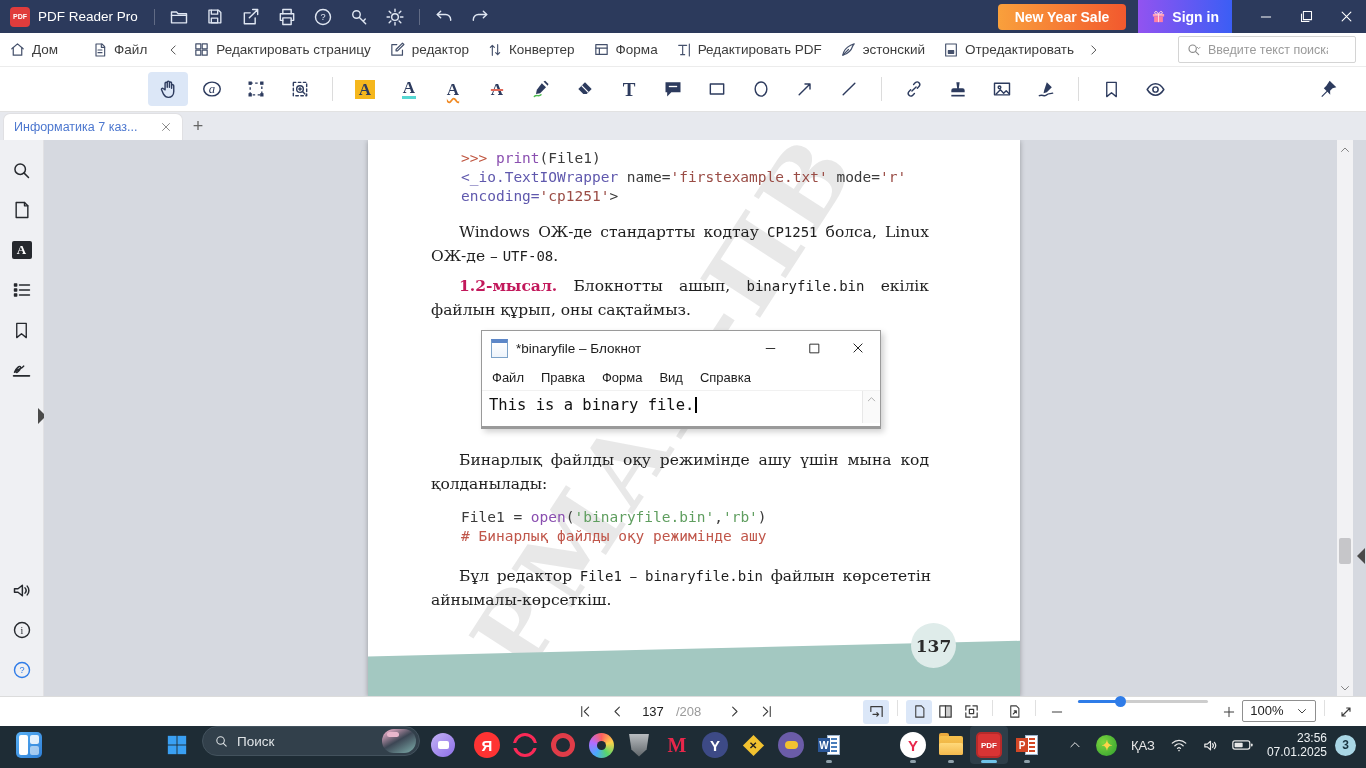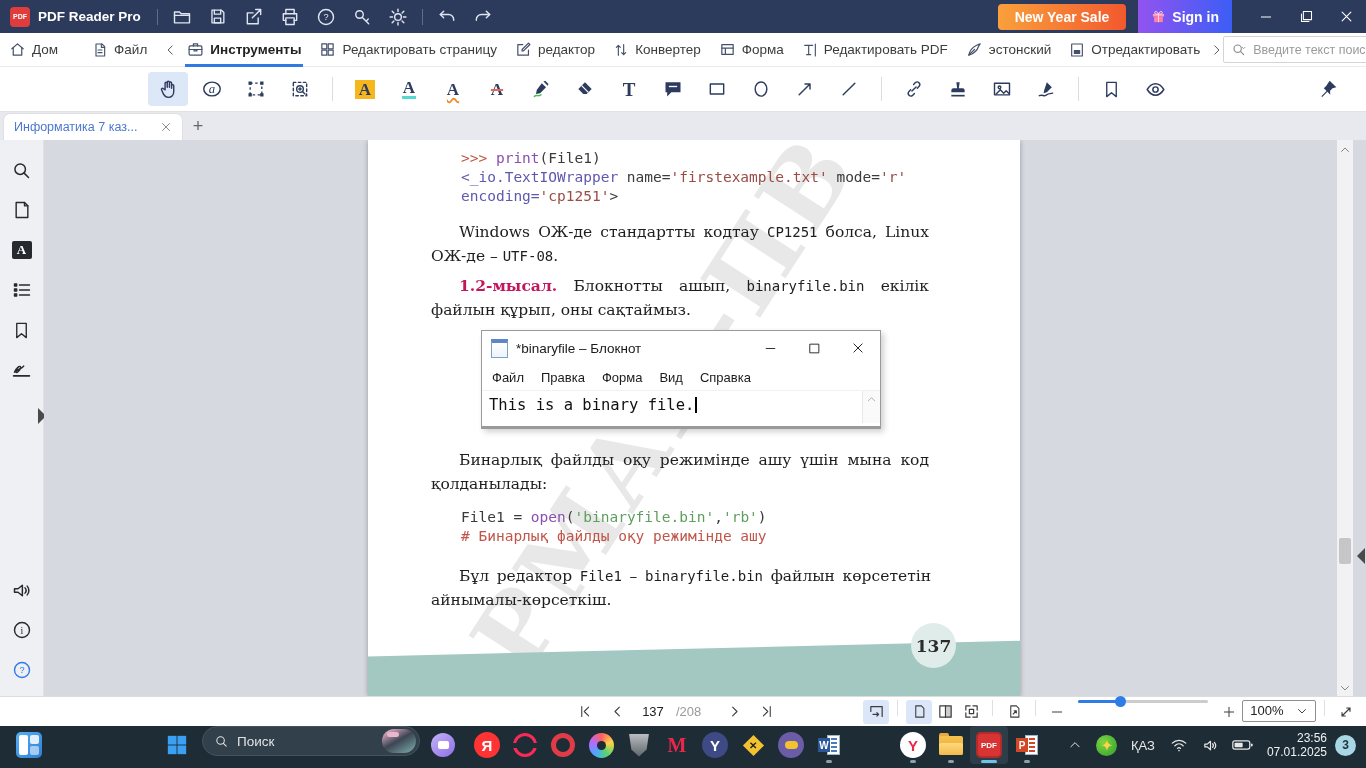--- a/index.html
+++ b/index.html
@@ -3,21 +3,21 @@
 <meta charset="utf-8">
 <style>
   *{box-sizing:border-box;margin:0;padding:0}
   html,body{width:1366px;height:768px;overflow:hidden}
   body{font-family:"Liberation Sans",sans-serif;position:relative;background:#d6d9e0;font-size:13px}
   .abs{position:absolute}
   svg.i{fill:none;stroke:currentColor;stroke-width:1.7;stroke-linecap:round;stroke-linejoin:round;display:block}
   
   .titlebar{position:absolute;top:0;left:0;width:1366px;height:33px;background:#2c3a5c;display:flex;align-items:center;color:#e9edf5}
   .logo{width:20px;height:20px;border-radius:4px;background:#e03c3c;color:#fff;font-weight:bold;font-size:7px;display:flex;align-items:center;justify-content:center;margin:0 8px 0 10px}
-  .appname{font-weight:bold;font-size:13.5px;color:#fff;margin-right:10px}
+  .appname{font-weight:normal;font-size:13.5px;color:#fff;margin-right:10px}
   .tb-sep{width:1px;height:16px;background:rgba(255,255,255,.25);margin:0 6px}
   .tb-btn{width:36px;height:33px;display:flex;align-items:center;justify-content:center;color:#dfe6f2}
   .sale-btn{margin-left:auto;background:linear-gradient(90deg,#f9a03c,#f2592e);color:#fff;font-weight:bold;font-size:14px;padding:5px 17px;border-radius:4px}
   .signin-btn{background:linear-gradient(90deg,#9253f0,#3b5ef5);color:#fff;font-weight:bold;font-size:14px;padding:15px 13px;border-radius:4px;margin-left:12px;display:flex;align-items:flex-start;gap:6px}
   .win-btn{width:40px;height:33px;display:flex;align-items:center;justify-content:center;color:#fff}
   
   .menubar{position:absolute;top:33px;left:0;width:1366px;height:34px;background:#fff;border-bottom:1px solid #ececec;display:flex;align-items:center;color:#3c3c3c}
   .menu-item{display:flex;align-items:center;gap:6px;padding:0 9px;height:34px;position:relative;font-size:13.5px;white-space:nowrap}
   .menu-item .mi{color:#44506b}
   .menu-item.active{color:#222;font-weight:bold}
@@ -218,27 +218,20 @@
         <path d="M6 3h9l4 4v14H6z"></path>
         <path d="M14 3v5h5M9 12h6M9 16h6"></path>
       </svg>
       <span>Файл</span>
     </div>
   <div class="menu-chev" style="margin-left:8px">
       <svg class="i" width="14" height="14" viewBox="0 0 24 24">
         <path d="M14 5l-7 7 7 7"></path>
       </svg>
     </div>
-  <div class="menu-item active">
-      <svg class="i mi" width="17" height="17" viewBox="0 0 24 24">
-        <rect x="3" y="7" width="18" height="13" rx="1.5"></rect>
-        <path d="M9 7V4h6v3M3 12h18M10 12v2h4v-2"></path>
-      </svg>
-      <span>Инструменты</span>
-    </div>
   <div class="menu-item">
       <svg class="i mi" width="17" height="17" viewBox="0 0 24 24">
         <rect x="4" y="4" width="7" height="7"></rect>
         <rect x="13" y="4" width="7" height="7"></rect>
         <rect x="4" y="13" width="7" height="7"></rect>
         <rect x="13" y="13" width="7" height="7"></rect>
       </svg>
       <span>Редактировать страницу</span>
     </div>
   <div class="menu-item">

